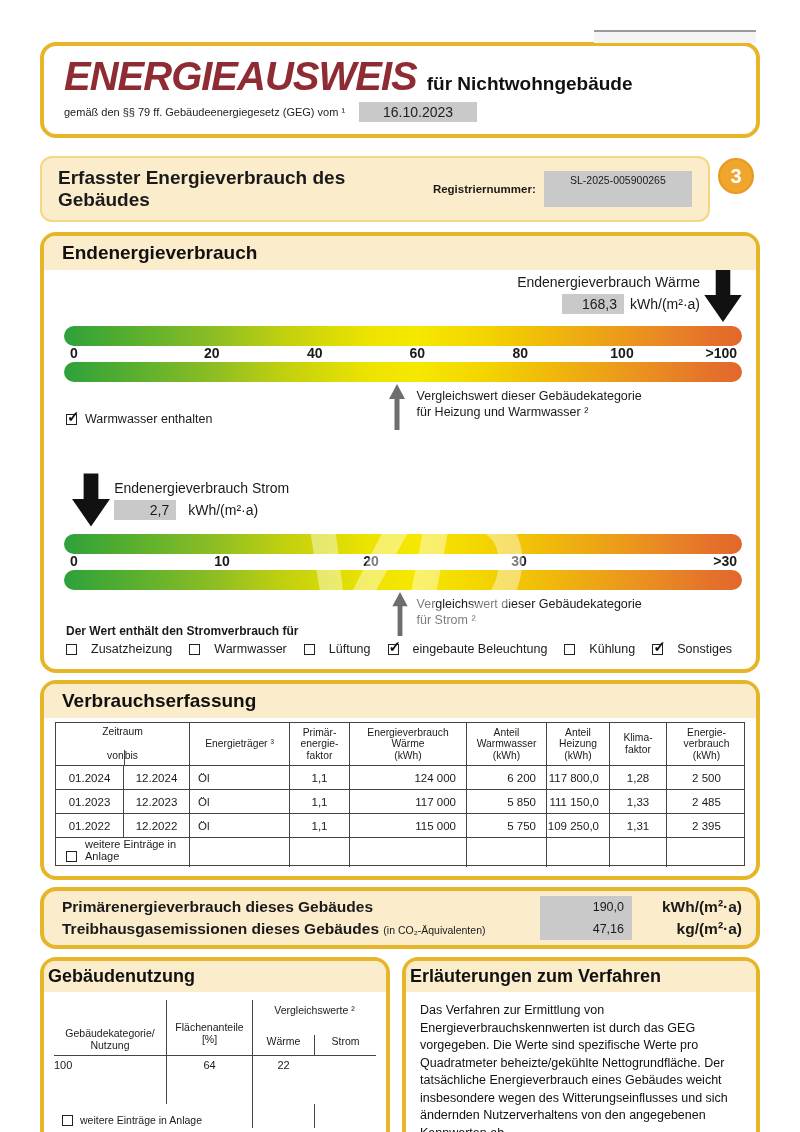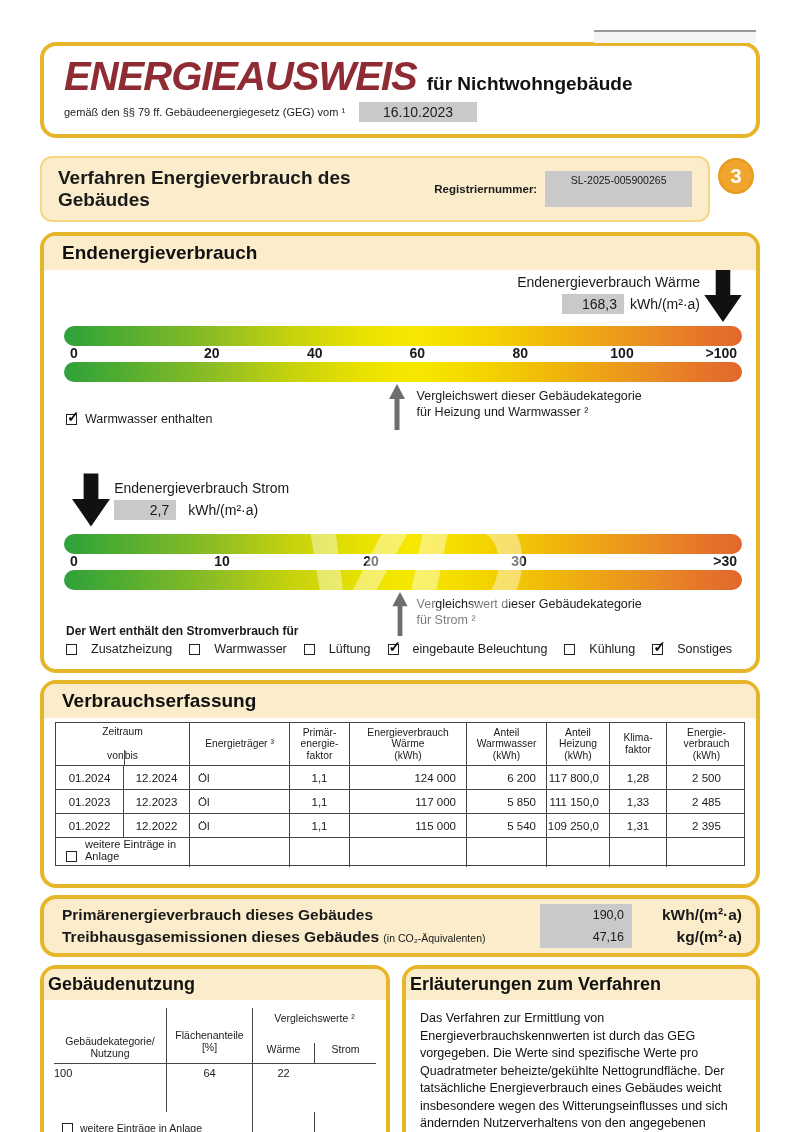--- a/index.html
+++ b/index.html
@@ -59,21 +59,21 @@
   .unit { font-size:14px; }
   .cbline { position:absolute; left:2px; display:flex; align-items:center; gap:8px; font-size:12.5px; }
   .w .cbline { top:140px; }
   .includes-label { position:absolute; left:2px; top:152px; font-size:12px; font-weight:bold; }
   .cbrow { position:absolute; left:2px; top:170px; display:flex; gap:17px; font-size:12.5px; }
   .cbrow .opt { display:flex; align-items:center; gap:14px; }
   .cb { display:inline-block; width:11px; height:11px; border:1.5px solid #222; position:relative; flex:0 0 auto; }
   .cb .mark { position:absolute; left:0; top:-7px; font-size:15px; font-weight:bold; color:#111; }
 
   
-  .verb-box { margin:7px 40px 0; padding-bottom:18px; }
+  .verb-box { margin:7px 40px 0; padding-bottom:10px; }
   .vtable { width:690px; margin:4px auto 0; border:1px solid #444; font-size:11.5px; }
   .vt-head, .vt-row { display:grid; grid-template-columns:67px 66px 100px 60px 117px 80px 63px 57px 80px; }
   .vt-head { height:42px; font-size:10.3px; line-height:1.12; }
   .vt-head > div { border-left:1px solid #444; display:flex; align-items:center; justify-content:center;
     text-align:center; white-space:pre-line; padding:1px; }
   .vt-head > div:first-child, .vt-row > div:first-child { border-left:none; }
   .vt-zeit { grid-column:1 / 3; display:flex; flex-direction:column; padding:0 !important; }
   .vt-zeit .zt { text-align:center; padding-top:3px; }
   .vonbis { display:flex; flex:1; align-items:flex-end; }
   .vonbis span { flex:1; text-align:center; padding-bottom:3px; }
@@ -130,21 +130,21 @@
     <span class="main-title">ENERGIEAUSWEIS</span>
     <span class="sub-title">für Nichtwohngebäude</span>
   </div>
   <div class="law-line">
     <span>gemäß den §§ 79 ff. Gebäudeenergiegesetz (GEG) vom ¹</span>
     <span class="gray-field date-box">16.10.2023</span>
   </div>
 </div>
 
 <div class="section-bar">
-  <span class="t">Verfahren Energieverbrauch des Gebäudes</span>
+  <span class="t">Erfasster Energieverbrauch des Gebäudes</span>
   <span class="reg-label">Registriernummer:</span>
   <span class="gray-field reg-box">SL-2025-005900265</span>
 </div>
 <div class="page-circle">3</div>
 
 <div class="goldbox ende-box">
   <div class="band-head">Endenergieverbrauch</div>
 
   <div class="scale-area w">
     <span class="w-label">Endenergieverbrauch Wärme</span>
@@ -309,21 +309,21 @@
       <div class="rgt">111 150,0</div>
       <div>1,33</div>
       <div>2 485</div>
     </div>
     <div class="vt-row">
       <div>01.2022</div>
       <div>12.2022</div>
       <div class="lft">Öl</div>
       <div>1,1</div>
       <div class="rgt">115 000</div>
-      <div class="rgt">5 540</div>
+      <div class="rgt">5 750</div>
       <div class="rgt">109 250,0</div>
       <div>1,31</div>
       <div>2 395</div>
     </div>
     <div class="vt-row lastrow">
       <div class="vt-more">
         <span class="cb">
             <span class="mark"></span>
           </span>
         <span>weitere Einträge in Anlage</span>

